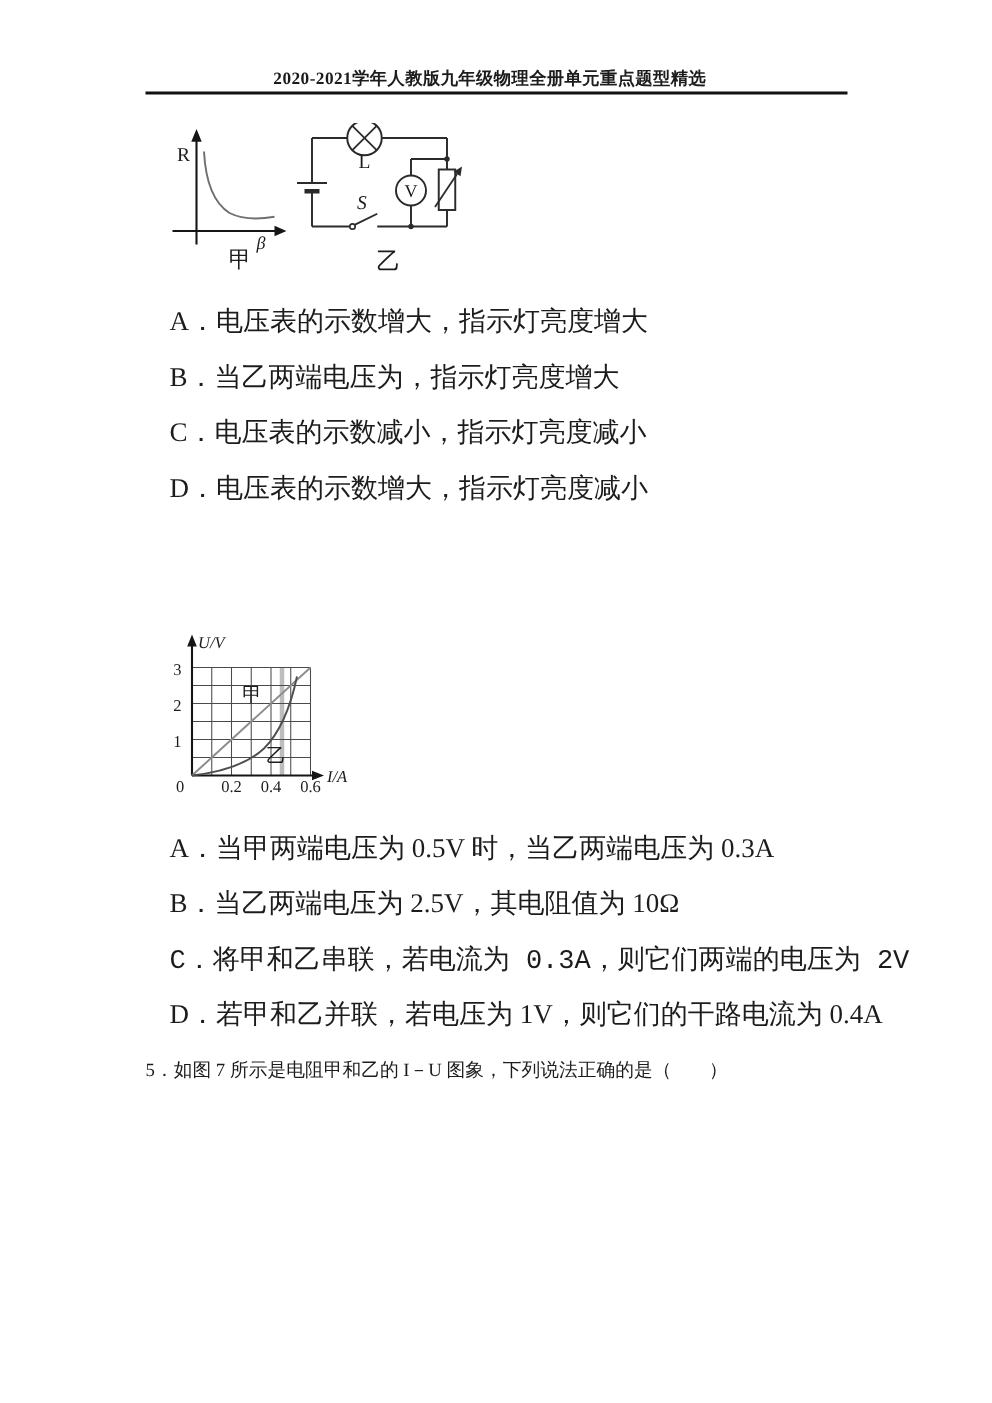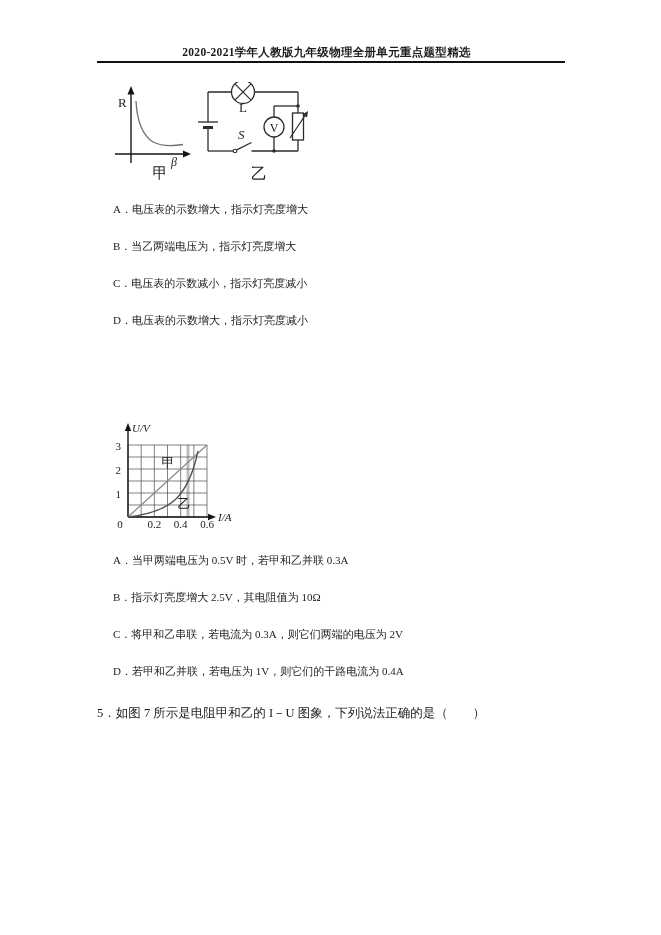--- a/index.html
+++ b/index.html
@@ -9,21 +9,21 @@
     overflow:hidden; color:#1c1c1c;
     font-family:"Liberation Serif","DejaVu Serif",serif;
   }
   .abs { position:absolute; }
   .doc-title {
     left:0; right:0; top:45px; text-align:center;
     font-size:11.5px; font-weight:bold; letter-spacing:0.3px;
   }
   .header-rule { left:97px; top:61px; width:468px; height:2px; background:#111; }
   .stem  { font-size:12.5px; white-space:pre; }
-  .opt   { font-size:11px; white-space:pre; }
+  .opt   { font-size:18px; white-space:pre; }
   svg text { font-family:"Liberation Serif","DejaVu Serif",serif; fill:#1c1c1c; }
   svg .it { font-style:italic; }
   svg .wire { stroke:#2b2b2b; stroke-width:1.3; fill:none; }
   svg .grid { stroke:#4a4a4a; stroke-width:0.7; }
   svg .axis { stroke:#151515; stroke-width:1.4; fill:none; }
 </style>
 </head>
 <body>
 
 <div class="page">
@@ -129,20 +129,20 @@
     <text x="13" y="54" font-size="11" text-anchor="end">2</text>
     <text x="13" y="78" font-size="11" text-anchor="end">1</text>
     <text x="12" y="108" font-size="11" text-anchor="middle">0</text>
     <text x="46.3" y="108" font-size="11" text-anchor="middle">0.2</text>
     <text x="72.7" y="108" font-size="11" text-anchor="middle">0.4</text>
     <text x="99" y="108" font-size="11" text-anchor="middle">0.6</text>
     <text x="60" y="47" font-size="13" text-anchor="middle">甲</text>
     <text x="76" y="88" font-size="13" text-anchor="middle">乙</text>
   </svg>
 
-  <div class="abs opt" style="left:113px; top:553px;">A．当甲两端电压为 0.5V 时，若甲和乙并联 0.3A</div>
-  <div class="abs opt" style="left:113px; top:590px;">B．指示灯亮度增大 2.5V，其电阻值为 10Ω</div>
-  <div class="abs opt" style="left:113px; top:627px;">C．将甲和乙串联，若电流为 0.3A，则它们两端的电压为 2V</div>
+  <div class="abs opt" style="left:113px; top:553px;">A．当甲两端电压为 0.5V 时，当乙两端电压为 0.3A</div>
+  <div class="abs opt" style="left:113px; top:590px;">B．当乙两端电压为 2.5V，其电阻值为 10Ω</div>
+  <div class="abs opt" style="left:113px; top:627px;font-family:Liberation Mono, monospace;">C．将甲和乙串联，若电流为 0.3A，则它们两端的电压为 2V</div>
   <div class="abs opt" style="left:113px; top:664px;">D．若甲和乙并联，若电压为 1V，则它们的干路电流为 0.4A</div>
 
   <div class="abs stem" style="left:97px; top:705px;">5．如图 7 所示是电阻甲和乙的 I－U 图象，下列说法正确的是（　　）</div>
 
 </div>
 
 </body></html>

